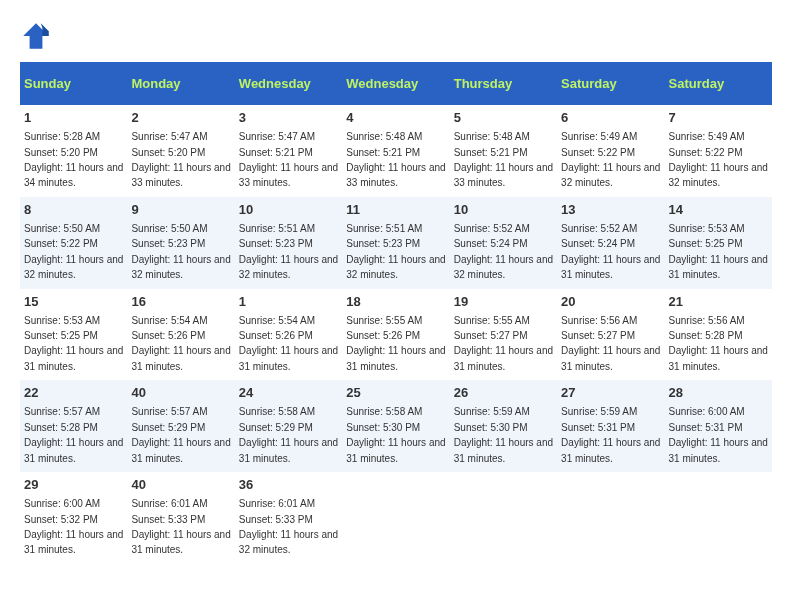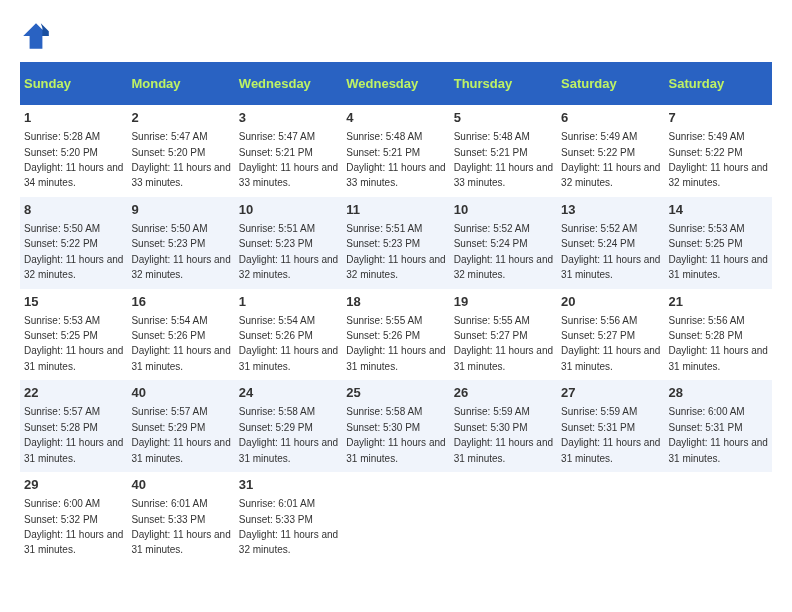--- a/index.html
+++ b/index.html
@@ -154,20 +154,20 @@
         <td><span class="day-num">40</span><span class="day-info">Sunrise: 5:57 AM</span><br><span class="day-info">Sunset: 5:29 PM</span><br><span class="day-info">Daylight: 11 hours and 31 minutes.</span></td>
         <td><span class="day-num">24</span><span class="day-info">Sunrise: 5:58 AM</span><br><span class="day-info">Sunset: 5:29 PM</span><br><span class="day-info">Daylight: 11 hours and 31 minutes.</span></td>
         <td><span class="day-num">25</span><span class="day-info">Sunrise: 5:58 AM</span><br><span class="day-info">Sunset: 5:30 PM</span><br><span class="day-info">Daylight: 11 hours and 31 minutes.</span></td>
         <td><span class="day-num">26</span><span class="day-info">Sunrise: 5:59 AM</span><br><span class="day-info">Sunset: 5:30 PM</span><br><span class="day-info">Daylight: 11 hours and 31 minutes.</span></td>
         <td><span class="day-num">27</span><span class="day-info">Sunrise: 5:59 AM</span><br><span class="day-info">Sunset: 5:31 PM</span><br><span class="day-info">Daylight: 11 hours and 31 minutes.</span></td>
         <td><span class="day-num">28</span><span class="day-info">Sunrise: 6:00 AM</span><br><span class="day-info">Sunset: 5:31 PM</span><br><span class="day-info">Daylight: 11 hours and 31 minutes.</span></td>
       </tr>
       <tr>
         <td><span class="day-num">29</span><span class="day-info">Sunrise: 6:00 AM</span><br><span class="day-info">Sunset: 5:32 PM</span><br><span class="day-info">Daylight: 11 hours and 31 minutes.</span></td>
         <td><span class="day-num">40</span><span class="day-info">Sunrise: 6:01 AM</span><br><span class="day-info">Sunset: 5:33 PM</span><br><span class="day-info">Daylight: 11 hours and 31 minutes.</span></td>
-        <td><span class="day-num">31</span><span class="day-info">Sunrise: 6:01 AM</span><br><span class="day-info">Sunset: 5:33 PM</span><br><span class="day-info">Daylight: 11 hours and 32 minutes.</span></td>
+        <td><span class="day-num">36</span><span class="day-info">Sunrise: 6:01 AM</span><br><span class="day-info">Sunset: 5:33 PM</span><br><span class="day-info">Daylight: 11 hours and 32 minutes.</span></td>
         <td></td>
         <td></td>
         <td></td>
         <td></td>
       </tr>
     </tbody>
 </table>
 
 </body></html>

